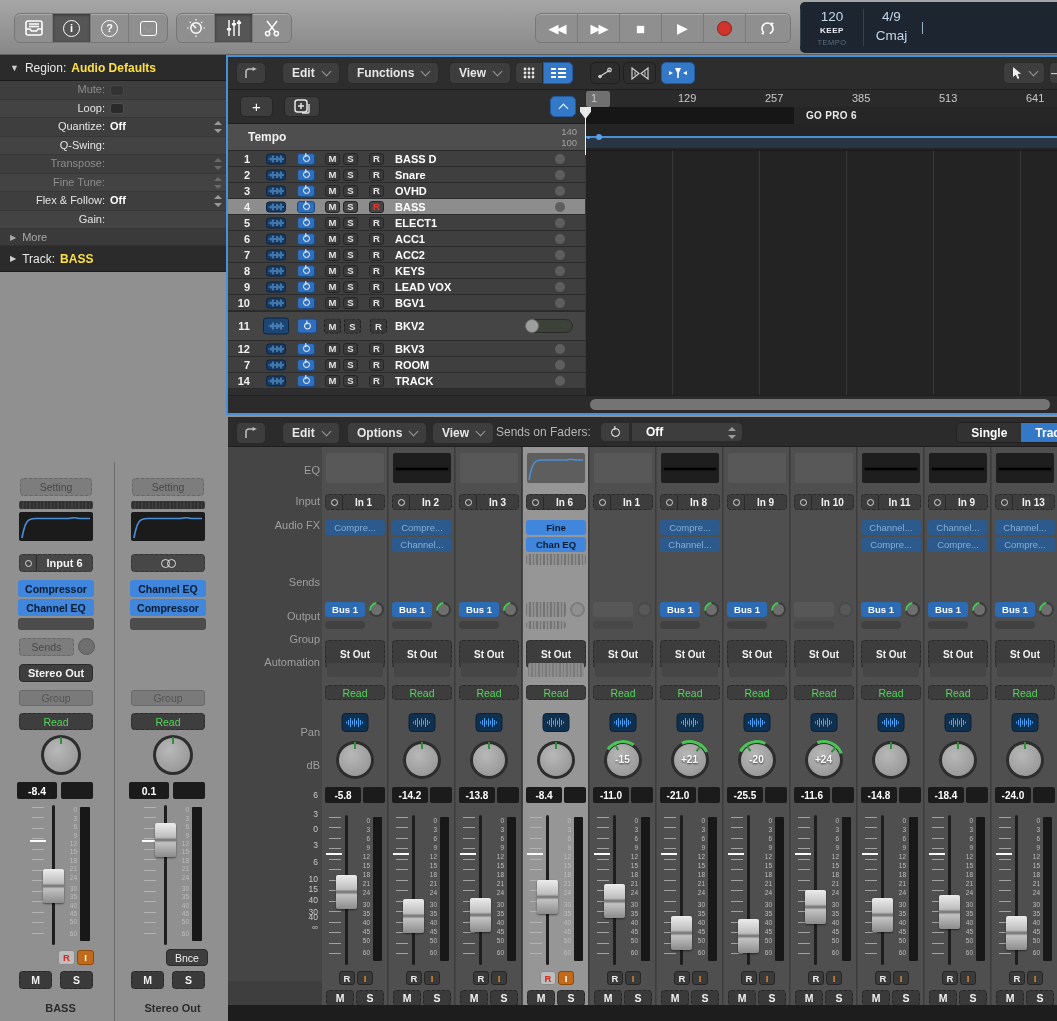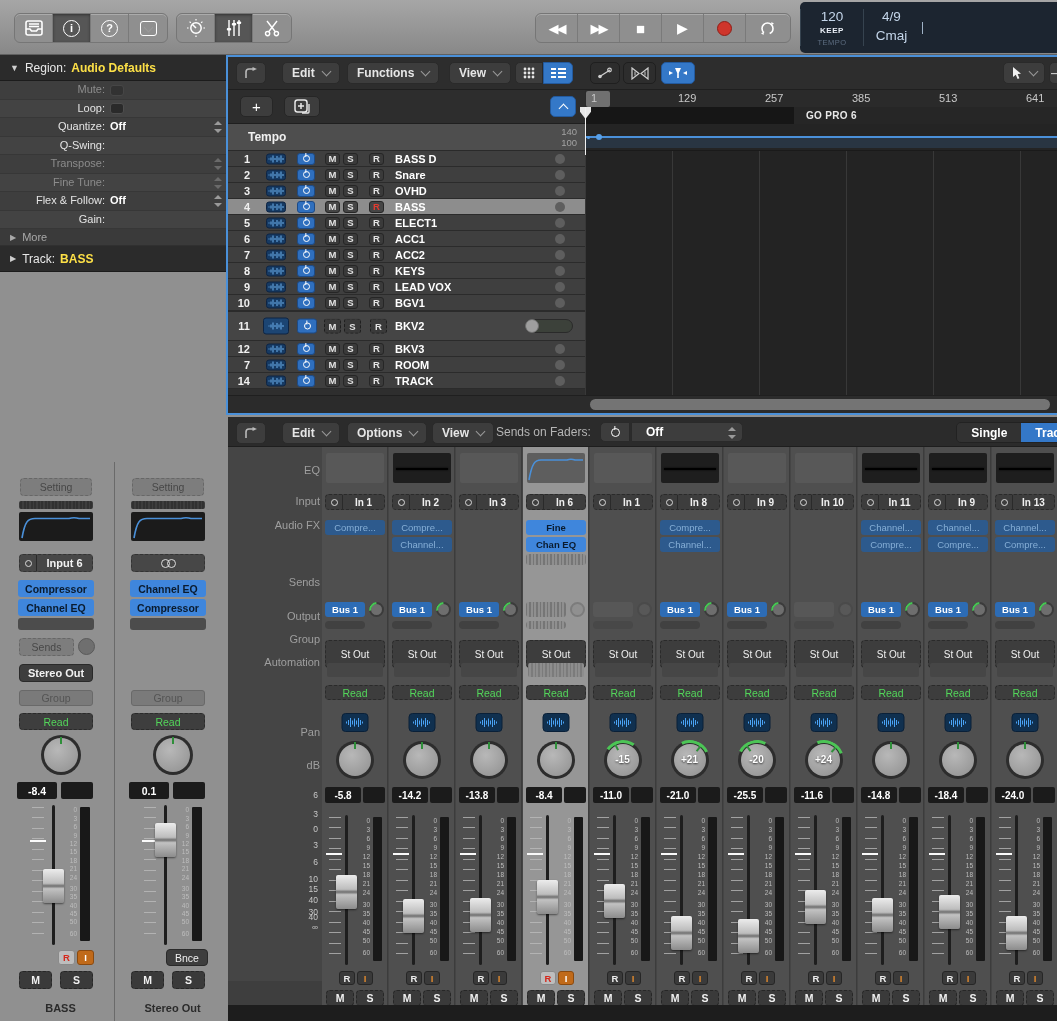--- a/index.html
+++ b/index.html
@@ -189,21 +189,21 @@
   .send-sub { position:absolute; left:0; top:19px; width:40px; height:8px; background:#414141; border-radius:4px; }
   .sends-area.empty .bus-btn { background:#575757; color:transparent; }
   .sends-area.empty .send-knob { background:#585858; border-color:#4a4a4a; }
   .sends-area.empty .send-knob::after { display:none; }
   .sends-area.empty .send-sub { background:#484848; }
   .sends-area.hatched .bus-btn, .sends-area.hatched .send-sub { background:#8f8f8f;
     background-image:repeating-linear-gradient(90deg,rgba(70,70,70,.35) 0 1.5px,transparent 1.5px 3.5px); color:transparent; }
   .sends-area.hatched .send-knob { background:#909090; border-color:#7c7c7c; }
   .sends-area.hatched .send-knob::after { display:none; }
   .out-btn { position:absolute; left:3px; top:193px; width:60px; height:28px; background:#3d3d3d; border:1px dashed #2a2a2a;
-    border-radius:4px; color:#f0f0f0; font-size:10px; font-weight:normal; display:flex; align-items:center; justify-content:center; }
+    border-radius:4px; color:#f0f0f0; font-size:10px; font-weight:bold; display:flex; align-items:center; justify-content:center; }
   .grp-btn { position:absolute; left:5px; top:216px; width:56px; height:14px; background:#464646; border-radius:2px; }
   .strip.sel .grp-btn { background:#8d8d8d; background-image:repeating-linear-gradient(90deg,rgba(70,70,70,.25) 0 1.5px,transparent 1.5px 3.5px); }
   .read-btn { position:absolute; left:3px; top:238px; width:60px; height:15px; background:#3d3d3d; border:1px dashed #2a2a2a;
     border-radius:4px; color:#53d65a; font-size:10.5px; display:flex; align-items:center; justify-content:center; }
   .wave-btn { position:absolute; left:50%; transform:translateX(-50%); top:266px; width:27px; height:19px;
     background:#10304f; border:1px solid #0a2038; border-radius:4px; display:flex; align-items:center; justify-content:center; }
   .pan-wrap { position:absolute; left:50%; transform:translateX(-50%); top:294px; width:38px; height:38px; }
   .pan-ring { position:absolute; inset:0; border-radius:50%; background:#2d2d2d; }
   .pan-face { position:absolute; inset:3px; border-radius:50%; background:radial-gradient(circle at 40% 35%, #b8b8b8, #8f8f8f); }
   .pan-tick { position:absolute; left:50%; top:50%; width:2px; height:19px; margin-left:-1px; margin-top:-19px;

